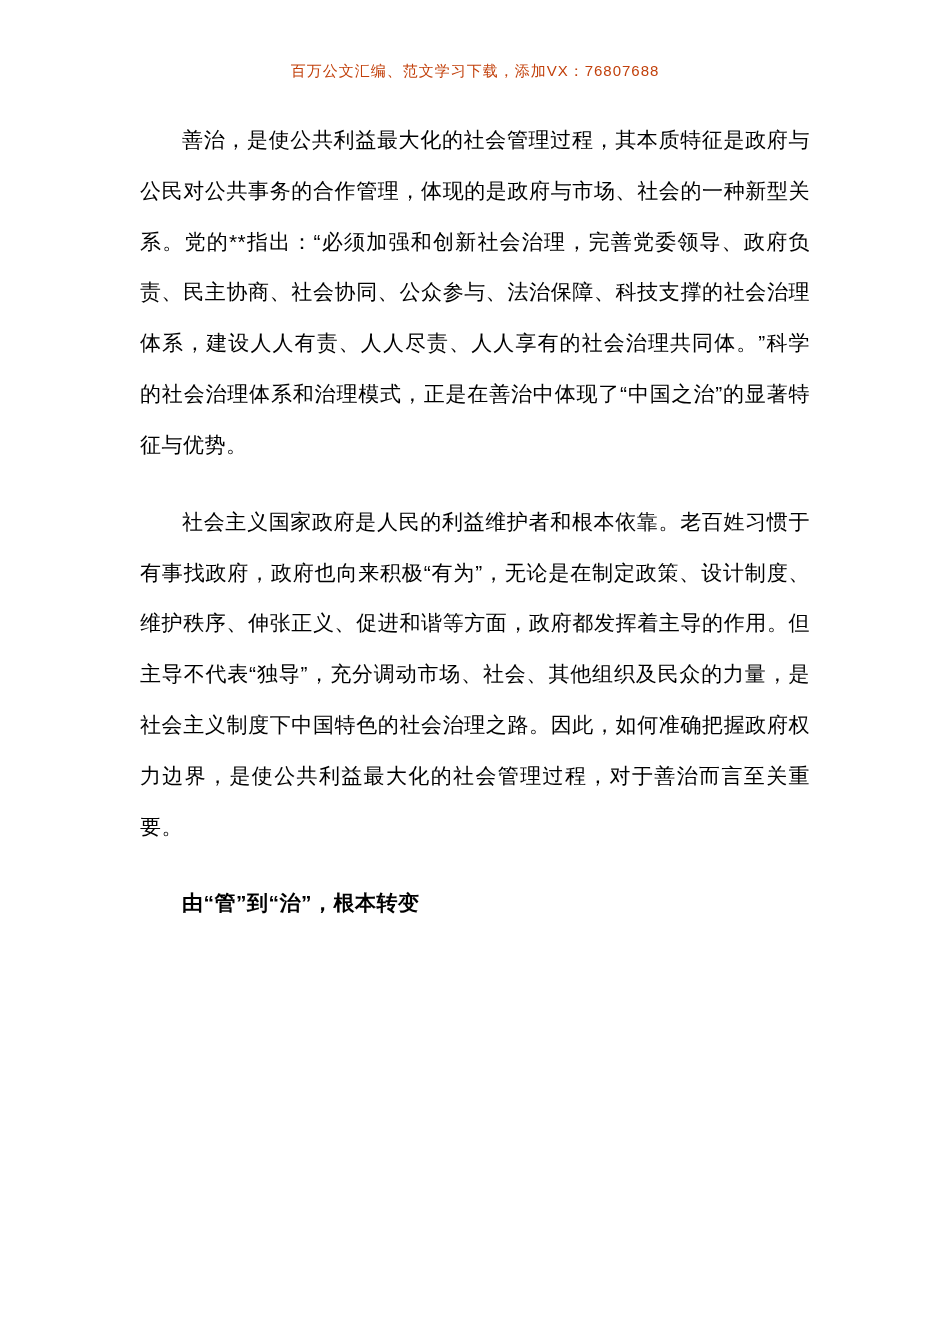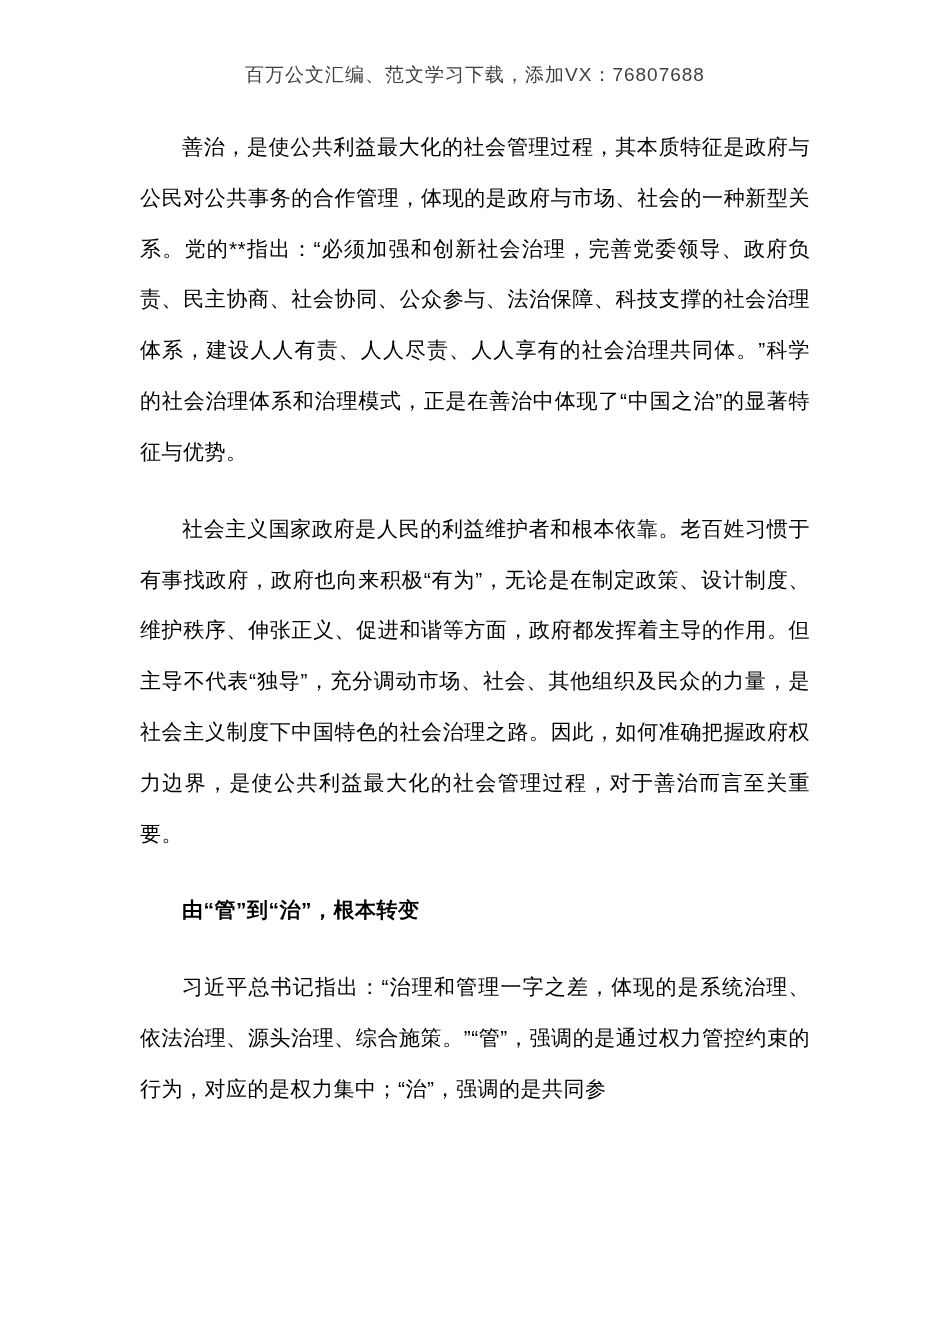--- a/index.html
+++ b/index.html
@@ -13,22 +13,22 @@
     min-height: 1344px;
     box-sizing: border-box;
     margin: 0 auto;
     background: #ffffff;
     color: #000000;
     font-family: "Liberation Sans", "DejaVu Sans", sans-serif;
     padding: 62px 140px 80px 140px;
   }
   .notice {
     text-align: center;
-    color: #404040;
-    font-size: 19px;
+    color: #c2410c;
+    font-size: 15px;
     letter-spacing: 1px;
     margin: 0 0 34px 0;
   }
   .doc-title {
     text-align: center;
     font-size: 25px;
     font-weight: bold;
     line-height: 2.15;
     margin: 0 0 24px 0;
     letter-spacing: 1px;
@@ -58,15 +58,14 @@
 
   <div class="notice">百万公文汇编、范文学习下载，添加VX：76807688</div>
 
 
   <p class="body-para">善治，是使公共利益最大化的社会管理过程，其本质特征是政府与公民对公共事务的合作管理，体现的是政府与市场、社会的一种新型关系。党的**指出：“必须加强和创新社会治理，完善党委领导、政府负责、民主协商、社会协同、公众参与、法治保障、科技支撑的社会治理体系，建设人人有责、人人尽责、人人享有的社会治理共同体。”科学的社会治理体系和治理模式，正是在善治中体现了“中国之治”的显著特征与优势。</p>
 
   <p class="body-para">社会主义国家政府是人民的利益维护者和根本依靠。老百姓习惯于有事找政府，政府也向来积极“有为”，无论是在制定政策、设计制度、维护秩序、伸张正义、促进和谐等方面，政府都发挥着主导的作用。但主导不代表“独导”，充分调动市场、社会、其他组织及民众的力量，是社会主义制度下中国特色的社会治理之路。因此，如何准确把握政府权力边界，是使公共利益最大化的社会管理过程，对于善治而言至关重要。</p>
 
   <p class="subheading">由“管”到“治”，根本转变</p>
 
-  <p class="body-para">习近平总书记指出：“治理和管理一字之差，体现的是系统治理、依法治理、源头治理、综合施策。”“管”，强调的是通过权力管控约束的行为，对应的是权力集中；“治”，强调的是共同参</p>
 
 </div>
 
 </body></html>

